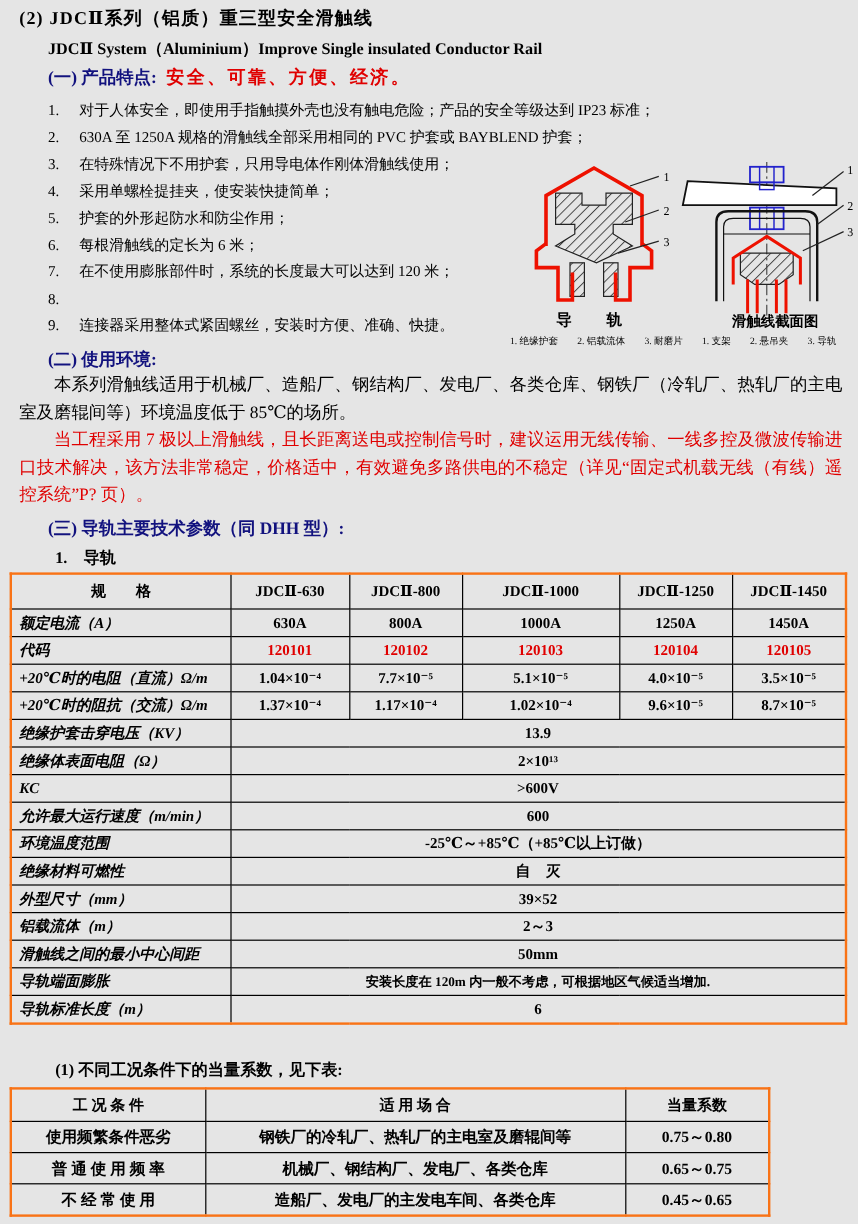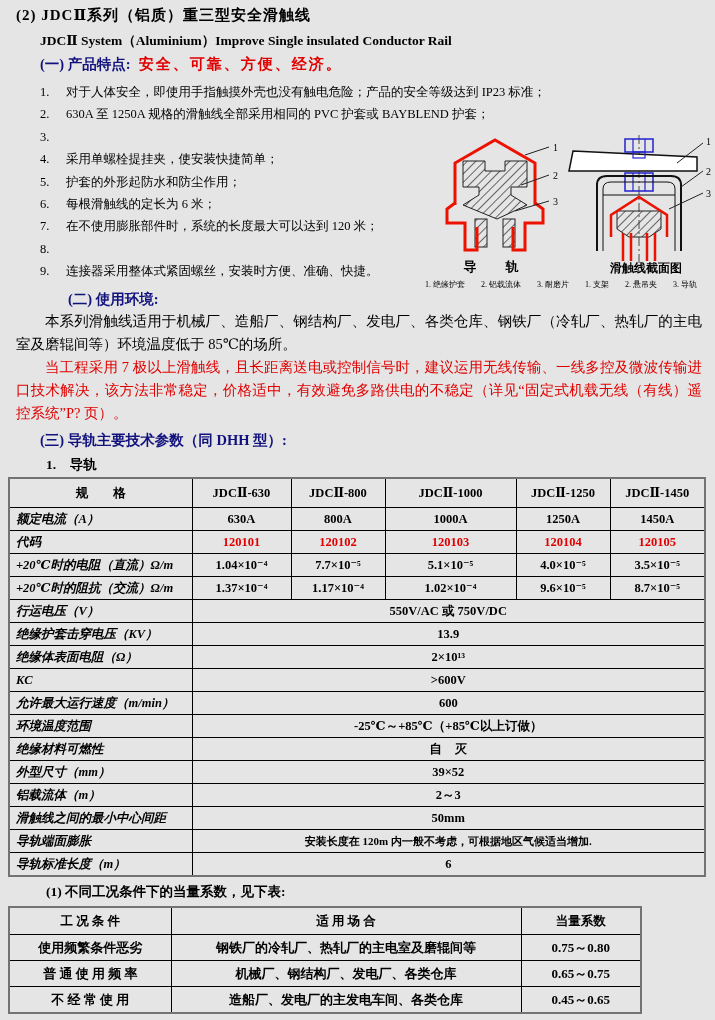--- a/index.html
+++ b/index.html
@@ -12,38 +12,38 @@
   body{background:#fff;}
   .page{
     position:relative;width:715px;height:1020px;background:#e5e5e5;color:#000;
     font-family:"Liberation Serif","DejaVu Serif",serif;overflow:hidden;
   }
   .title1{position:absolute;left:16px;top:6px;font-size:15px;font-weight:bold;letter-spacing:1px;white-space:nowrap;}
   .title2{position:absolute;left:40px;top:32px;font-size:13.5px;font-weight:bold;white-space:nowrap;}
   .h-blue{position:absolute;color:var(--blue);font-weight:bold;font-size:14.5px;white-space:nowrap;}
   .h1{left:40px;top:55px;}
   .h1 .red-big{color:var(--red);font-size:15px;margin-left:8px;letter-spacing:2px;font-weight:bold;}
-  .h2{left:40px;top:290px;margin-left:28px;}
+  .h2{left:40px;top:290px;}
   .h3{left:40px;top:431px;}
   .features{position:absolute;left:40px;top:81px;width:470px;font-size:12.5px;}
   .feat{display:flex;line-height:22.4px;white-space:nowrap;}
   .fnum{width:26px;flex:none;}
   .diagrams{position:absolute;left:425px;top:133px;width:290px;height:170px;}
   .dsvg{position:absolute;top:0;}
   .svg-rail{left:2px;}
   .svg-sec{left:142px;}
   .cap1{position:absolute;left:12px;top:125px;width:116px;text-align:center;font-weight:bold;font-size:13px;letter-spacing:8px;white-space:nowrap;}
   .cap2{position:absolute;left:158px;top:127px;width:126px;text-align:center;font-weight:bold;font-size:12px;white-space:nowrap;}
   .legend{position:absolute;left:0;top:146px;width:290px;font-size:8px;display:flex;gap:16px;white-space:nowrap;}
   .para{position:absolute;left:16px;width:686px;font-size:14.5px;line-height:23px;text-align:justify;text-indent:2em;}
   .para1{top:310px;}
   .para2{top:356px;color:var(--red);}
   .sub1{position:absolute;left:46px;top:456px;font-size:13.5px;font-weight:bold;}
   .eh{position:absolute;left:46px;top:883px;font-size:13.5px;font-weight:bold;}
-  table.tbl{position:absolute;border-collapse:collapse;table-layout:fixed;font-size:12.5px;font-weight:bold;border:2px solid #737373;padding-left:44px;}
+  table.tbl{position:absolute;border-collapse:collapse;table-layout:fixed;font-size:12.5px;font-weight:bold;border:2px solid #f97316;padding-left:44px;}
   .tbl td,.tbl th{border:1px solid #000;padding:1px 4px;text-align:center;overflow:hidden;white-space:nowrap;}
   .tbl .lbl{text-align:left;padding-left:6px;font-style:italic;}
   table.main{left:8px;top:477px;width:696px;}
   .main th{height:26px;}
   .main td{height:20px;}
   table.equiv{left:8px;top:906px;width:632px;}
   .equiv th{height:24px;}
   .equiv td{height:23px;font-size:13px;}
   .red-text{color:var(--red);margin-top:12px;}
   .small-text{font-size:11px;margin-top:22px;}
@@ -65,20 +65,21 @@
       <div class="feat">
         <span class="fnum">1.</span>
         <span class="ftext">对于人体安全，即使用手指触摸外壳也没有触电危险；产品的安全等级达到 IP23 标准；</span>
       </div>
       <div class="feat">
         <span class="fnum">2.</span>
         <span class="ftext">630A 至 1250A 规格的滑触线全部采用相同的 PVC 护套或 BAYBLEND 护套；</span>
       </div>
       <div class="feat">
         <span class="fnum">3.</span>
+        <span class="ftext">在特殊情况下不用护套，只用导电体作刚体滑触线使用；</span>
       </div>
       <div class="feat">
         <span class="fnum">4.</span>
         <span class="ftext">采用单螺栓提挂夹，使安装快捷简单；</span>
       </div>
       <div class="feat">
         <span class="fnum">5.</span>
         <span class="ftext">护套的外形起防水和防尘作用；</span>
       </div>
       <div class="feat">
@@ -220,24 +221,20 @@
         </tr>
         <tr>
           <td class="lbl">+20℃时的阻抗（交流）Ω/m</td>
           <td>1.37×10⁻⁴</td>
           <td>1.17×10⁻⁴</td>
           <td>1.02×10⁻⁴</td>
           <td>9.6×10⁻⁵</td>
           <td>8.7×10⁻⁵</td>
         </tr>
         <tr>
-          <td class="lbl">行运电压（V）</td>
-          <td colspan="5">550V/AC 或  750V/DC</td>
-        </tr>
-        <tr>
           <td class="lbl">绝缘护套击穿电压（KV）</td>
           <td colspan="5">13.9</td>
         </tr>
         <tr>
           <td class="lbl">绝缘体表面电阻（Ω）</td>
           <td colspan="5">2×10¹³</td>
         </tr>
         <tr>
           <td class="lbl">KC</td>
           <td colspan="5">&gt;600V</td>

